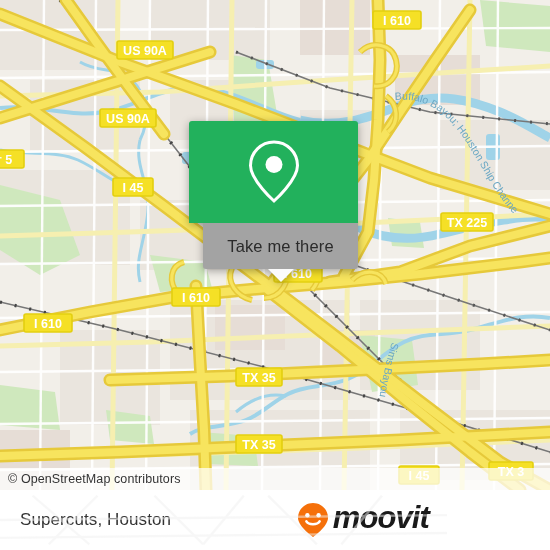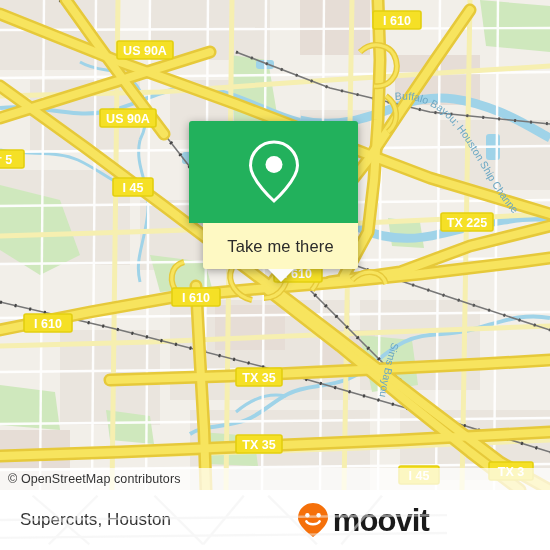--- a/index.html
+++ b/index.html
@@ -76,21 +76,21 @@
     display: flex; align-items: center;
     padding: 0 18px 0 20px;
     z-index: 50;
   }
   #footer-title {
     font-size: 17px;
     color: #333333;
     letter-spacing: .1px;
     flex: 1 1 auto;
   }
-  #brand { display: flex; align-items: center; gap: 2px; }
+  #brand { display: flex; gap: 2px; font-style: italic; }
   #brand-word {
     font-size: 31px;
     font-weight: bold;
     color: #1a1a1a;
     letter-spacing: -0.9px;
     line-height: 1;
     margin-left: 1px;
   }
 
   
@@ -363,21 +363,21 @@
   </div>
 
   <div id="popup">
     <div id="popup-top" style="background:#22b15c">
       <svg width="56" height="66" viewBox="0 0 56 66">
         <path d="M28 3 C15 3 4.5 13.5 4.5 26.5 C4.5 41 28 62 28 62
                  C28 62 51.5 41 51.5 26.5 C51.5 13.5 41 3 28 3 Z" fill="none" stroke="#ffffff" stroke-width="3"></path>
         <circle cx="28" cy="25.5" r="8.5" fill="#ffffff"></circle>
       </svg>
     </div>
-    <div id="popup-bottom" style="background: #fef9c3; margin-left: 14px;">
+    <div id="popup-bottom" style="background: #a3a3a3; margin-left: 14px;">
       <span id="popup-label">Take me there</span>
       <div id="popup-tail" style="border-top-color: rgb(251, 251, 251);"></div>
     </div>
   </div>
 
   <div id="footer">
     <svg id="footer-watermark" width="550" height="60" viewBox="0 0 550 60">
       <g stroke="#f1f1f1" stroke-width="3" fill="none">
         <path d="M40 0 L110 60"></path>
         <path d="M120 0 L60 60"></path>

